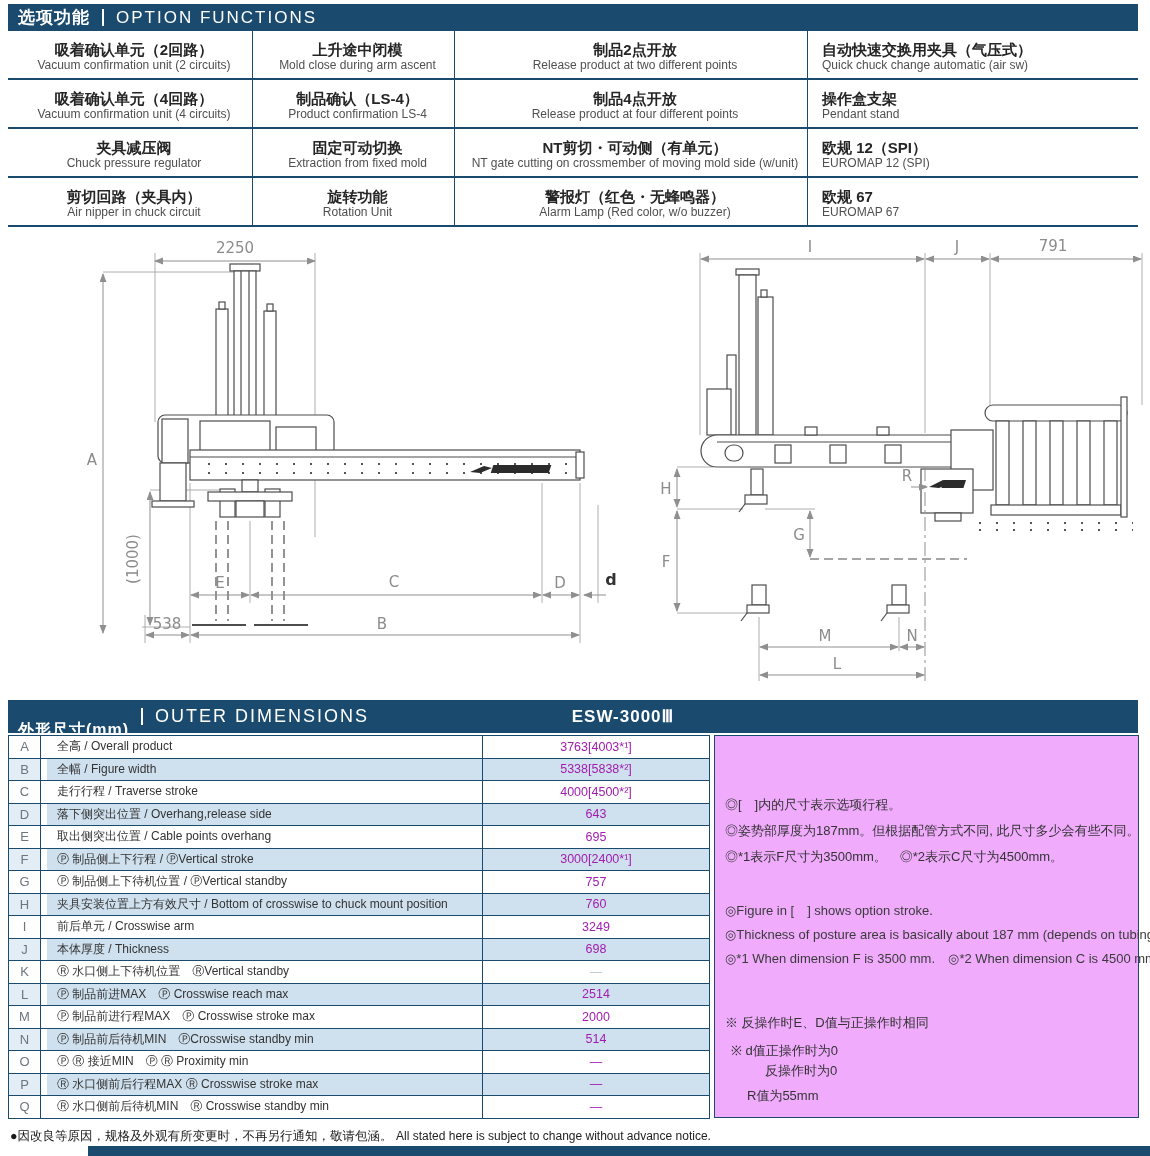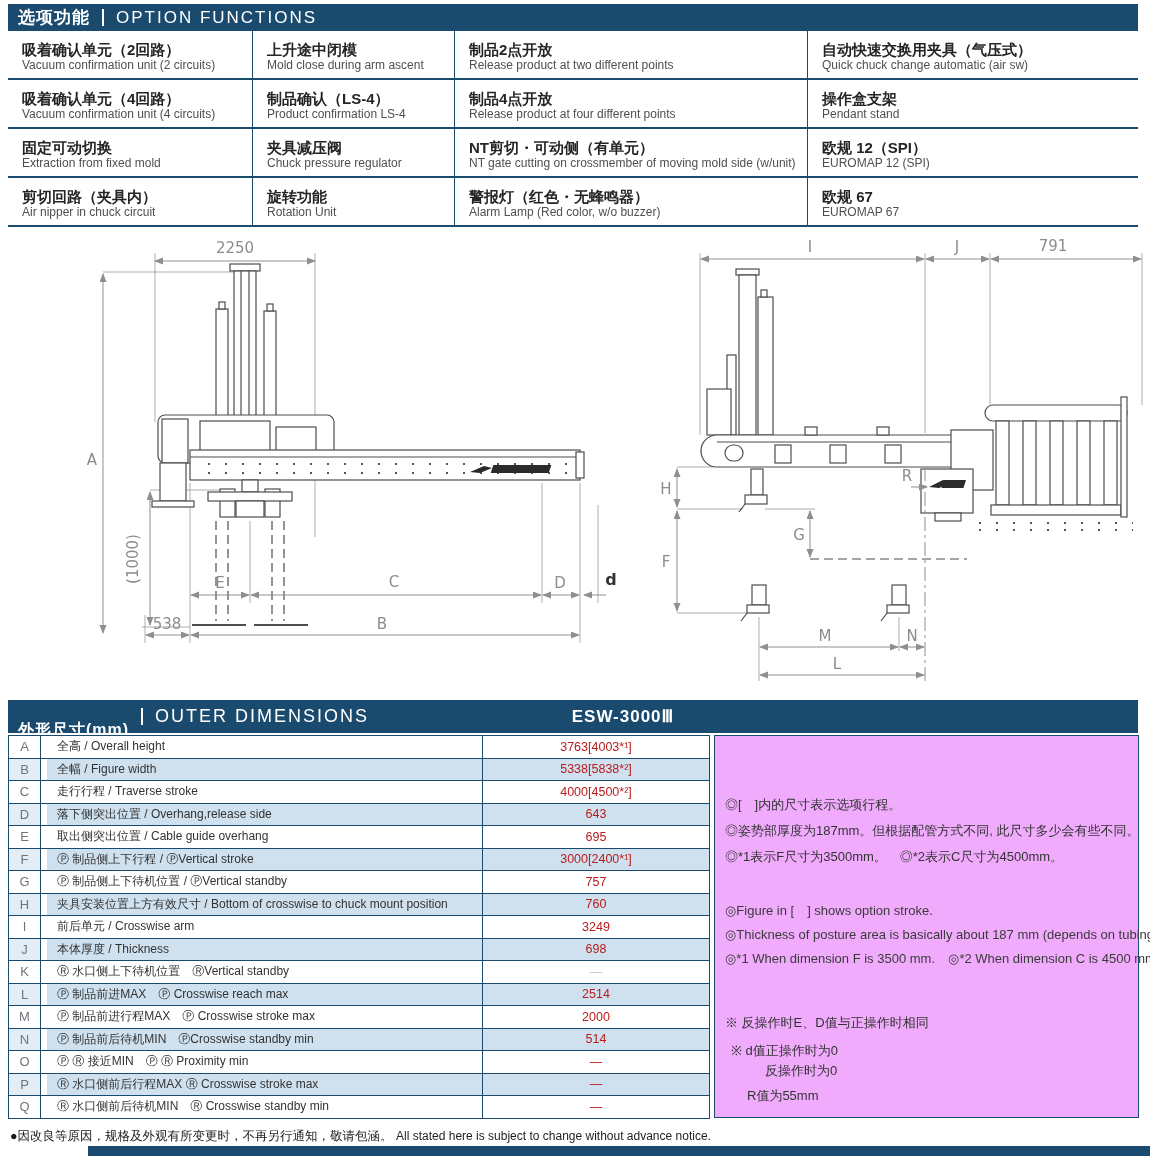--- a/index.html
+++ b/index.html
@@ -17,21 +17,21 @@
   #hdr2{left:8px;top:700px;width:1130px;height:33px;padding-left:10px;box-sizing:border-box;}
   #hdr2 .cn{font-size:16px;margin-top:27px;}
   #hdr2 .en{font-size:18px;}
   #model{position:absolute;left:500px;width:230px;text-align:center;font-size:17px;font-weight:bold;letter-spacing:1px;}
 
   
   #opt-table{left:8px;top:31px;width:1130px;display:grid;
              grid-template-columns:245px 202px 353px 330px;grid-auto-rows:49px;position:absolute;}
   .opt-cell{border-bottom:2px solid #1a4a6e;box-sizing:border-box;padding:5px 6px 0 14px;
             display:flex;flex-direction:column;justify-content:center;gap:1px;background:#fff;}
-  .opt-cell:not(:nth-child(4n)){border-right:1px solid #1a4a6e;}
+  .opt-cell:not(:nth-child(4n)){border-right:1px solid #1a4a6e;align-items:center;}
   .opt-cn{font-size:15px;font-weight:bold;color:#252525;line-height:1.15;white-space:nowrap;}
   .opt-en{font-size:12px;color:#4f4f4f;line-height:1.15;white-space:nowrap;}
 
   
   svg.draw{position:absolute;}
   .m{stroke:#4d4d4d;fill:#fff;stroke-width:1.2;}
   .m line{fill:none;}
   .ext line{stroke:#9a9a9a;stroke-width:0.8;}
   .dim{stroke:#8f8f8f;stroke-width:1;}
   .dash line{stroke:#4d4d4d;stroke-width:1.2;stroke-dasharray:9,5;}
@@ -45,21 +45,21 @@
   #dim-table{position:absolute;left:8px;top:735px;width:702px;border-top:1px solid #1a4a6e;}
   .drow{display:grid;grid-template-columns:33px 6px 436px 227px;height:22.5px;
         box-sizing:border-box;border-bottom:1px solid #1a4a6e;background:#fff;}
   .drow:nth-child(even){background:#cfe1ef;}
   .drow .cell{display:flex;align-items:center;box-sizing:border-box;overflow:hidden;}
   .drow .letter{justify-content:center;font-size:13px;color:#6e757c;
                 border-left:1px solid #1a4a6e;border-right:1px solid #1a4a6e;background:#fff;}
   .drow:nth-child(even) .letter{background:#e2edf6;}
   .drow .gapc{background:#fff;}
   .drow .desc{padding-left:10px;font-size:12px;color:#333;border-right:1px solid #1a4a6e;white-space:nowrap;}
-  .drow .val{justify-content:center;font-size:12.5px;color:#b91c1c;border-right:1px solid #1a4a6e;}
+  .drow .val{justify-content:center;font-size:12.5px;color:#a21caf;border-right:1px solid #1a4a6e;}
   .muted{color:#b9c6d2 !important;}
 
   
   #notes{position:absolute;left:714px;top:735px;width:425px;height:383px;
          border:1px solid #1a4a6e;box-sizing:border-box;background:#f0abfc;}
   .note-block{position:absolute;left:10px;right:4px;}
   #notes-cn{top:56px;}
   #notes-en{top:163px;}
   .note-line{font-size:13px;color:#333;line-height:26px;white-space:nowrap;}
   #notes-en .note-line{line-height:24px;color:#3a3a3a;}
@@ -114,27 +114,27 @@
     <div class="opt-cn">制品4点开放</div>
     <div class="opt-en">Release product at four different points</div>
   </div>
 
   <div class="opt-cell">
     <div class="opt-cn">操作盒支架</div>
     <div class="opt-en">Pendant stand</div>
   </div>
 
   <div class="opt-cell">
+    <div class="opt-cn">夹具减压阀</div>
+    <div class="opt-en">Chuck pressure regulator</div>
+  </div>
+
+  <div class="opt-cell">
     <div class="opt-cn">固定可动切换</div>
     <div class="opt-en">Extraction from fixed mold</div>
-  </div>
-
-  <div class="opt-cell">
-    <div class="opt-cn">夹具减压阀</div>
-    <div class="opt-en">Chuck pressure regulator</div>
   </div>
 
   <div class="opt-cell">
     <div class="opt-cn">NT剪切・可动侧（有单元）</div>
     <div class="opt-en">NT gate cutting on crossmember of moving mold side (w/unit)</div>
   </div>
 
   <div class="opt-cell">
     <div class="opt-cn">欧规  12（SPI）</div>
     <div class="opt-en">EUROMAP 12 (SPI)</div>
@@ -334,21 +334,21 @@
   <span class="cn">外形尺寸(mm)</span>
   <span class="sep"></span>
   <span class="en">OUTER DIMENSIONS</span>
   <span id="model">ESW-3000Ⅲ</span>
 </div>
 
 <div id="dim-table">
   <div class="drow">
     <div class="cell letter">A</div>
     <div class="cell gapc"></div>
-    <div class="cell desc">全高  /  Overall height</div>
+    <div class="cell desc">全高  /  Overall product</div>
     <div class="cell val">3763[4003*¹]</div>
   </div>
 
   <div class="drow">
     <div class="cell letter">B</div>
     <div class="cell gapc"></div>
     <div class="cell desc">全幅  /  Figure width</div>
     <div class="cell val">5338[5838*²]</div>
   </div>
 
@@ -362,21 +362,21 @@
   <div class="drow">
     <div class="cell letter">D</div>
     <div class="cell gapc"></div>
     <div class="cell desc">落下侧突出位置 / Overhang,release side</div>
     <div class="cell val">643</div>
   </div>
 
   <div class="drow">
     <div class="cell letter">E</div>
     <div class="cell gapc"></div>
-    <div class="cell desc">取出侧突出位置  / Cable guide overhang</div>
+    <div class="cell desc">取出侧突出位置  / Cable points overhang</div>
     <div class="cell val">695</div>
   </div>
 
   <div class="drow">
     <div class="cell letter">F</div>
     <div class="cell gapc"></div>
     <div class="cell desc">Ⓟ 制品侧上下行程  /  ⓅVertical stroke</div>
     <div class="cell val">3000[2400*¹]</div>
   </div>
 

